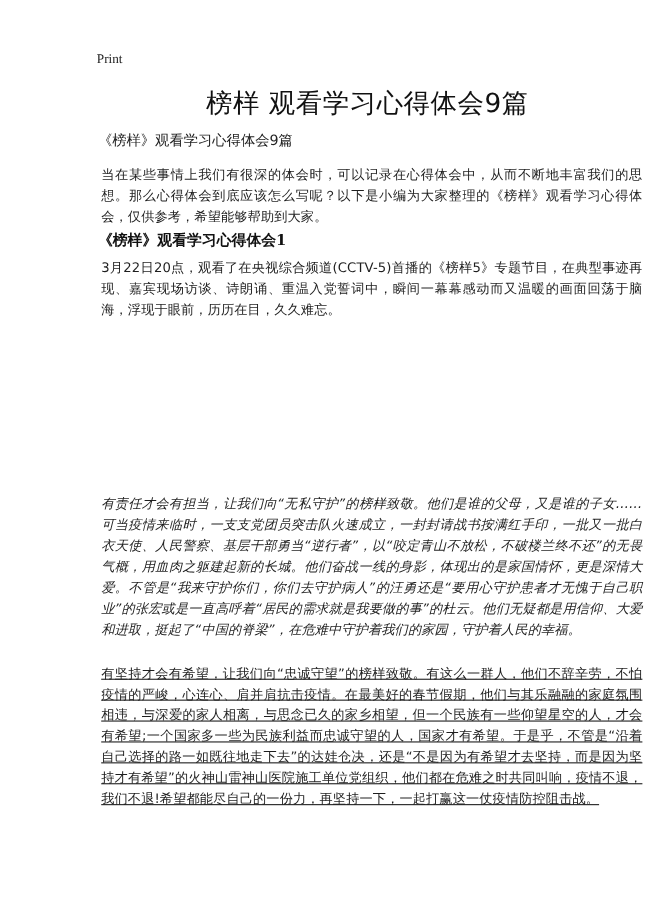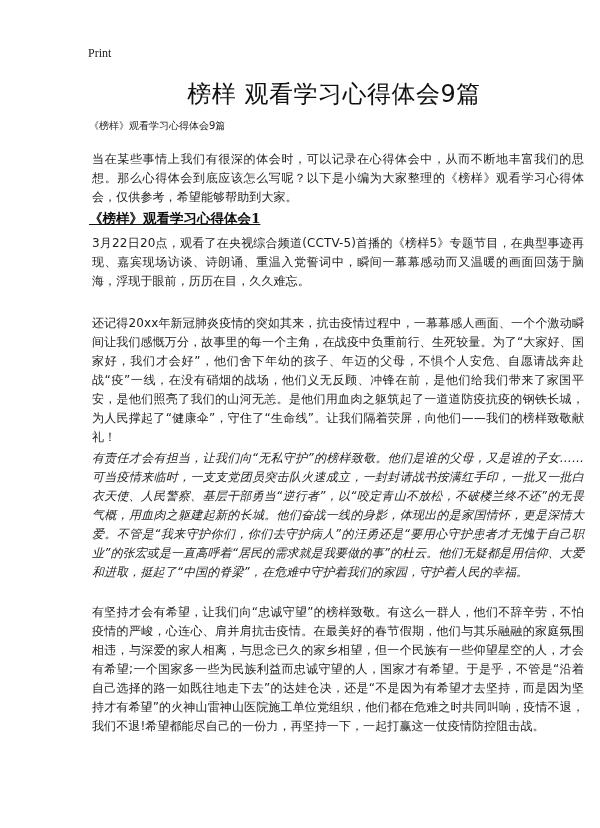--- a/index.html
+++ b/index.html
@@ -10,46 +10,45 @@
   .page { position: absolute; left: 0; top: 0; width: 600px; height: 652px; margin-left: 34px; }
   .print-label {
     position: absolute; left: 54px; top: 46px;
     font-family: "Liberation Serif", serif; font-size: 12px; color: #222;
   }
   .title {
     position: absolute; left: 0; width: 600px; top: 78px; text-align: center;
     font-size: 24px; font-weight: normal; color: #111; margin: 0; letter-spacing: 0.5px;
   }
   .subtitle {
-    position: absolute; left: 55px; top: 119px; font-size: 10px; color: #222; margin: 0;
+    position: absolute; left: 55px; top: 119px; font-size: 13px; color: #222; margin: 0;
   }
   .para {
     position: absolute; left: 58px; width: 492px; margin: 0;
     font-size: 12px; line-height: 19px; color: #1e1e1e;
     text-align: justify; letter-spacing: 0.1px;
   }
   .section-heading {
     position: absolute; left: 55px; top: 210px; margin: 0;
-    font-family: "DejaVu Serif", serif; font-size: 13.5px; font-weight: bold; color: #111; text-decoration: underline;
+    font-family: "DejaVu Serif", serif; font-size: 13.5px; font-weight: bold; color: #111;
   }
 </style>
 </head>
 <body>
 
 <div class="page">
   <div class="print-label">Print</div>
 
   <h1 class="title">榜样  观看学习心得体会9篇</h1>
 
   <p class="subtitle">《榜样》观看学习心得体会9篇</p>
 
   <p class="para" style="top:150px;">当在某些事情上我们有很深的体会时，可以记录在心得体会中，从而不断地丰富我们的思想。那么心得体会到底应该怎么写呢？以下是小编为大家整理的《榜样》观看学习心得体会，仅供参考，希望能够帮助到大家。</p>
 
   <h2 class="section-heading">《榜样》观看学习心得体会1</h2>
 
   <p class="para" style="top:234px;">3月22日20点，观看了在央视综合频道(CCTV-5)首播的《榜样5》专题节目，在典型事迹再现、嘉宾现场访谈、诗朗诵、重温入党誓词中，瞬间一幕幕感动而又温暖的画面回荡于脑海，浮现于眼前，历历在目，久久难忘。</p>
 
-  <p class="para" style="top:314px;">还记得20xx年新冠肺炎疫情的突如其来，抗击疫情过程中，一幕幕感人画面、一个个激动瞬间让我们感慨万分，故事里的每一个主角，在战疫中负重前行、生死较量。为了“大家好、国家好，我们才会好”，他们舍下年幼的孩子、年迈的父母，不惧个人安危、自愿请战奔赴战“疫”一线，在没有硝烟的战场，他们义无反顾、冲锋在前，是他们给我们带来了家国平安，是他们照亮了我们的山河无恙。是他们用血肉之躯筑起了一道道防疫抗疫的钢铁长城，为人民撑起了“健康伞”，守住了“生命线”。让我们隔着荧屏，向他们——我们的榜样致敬献礼！</p>
 
   <p class="para" style="top:449px;font-style:italic;">有责任才会有担当，让我们向“无私守护”的榜样致敬。他们是谁的父母，又是谁的子女……可当疫情来临时，一支支党团员突击队火速成立，一封封请战书按满红手印，一批又一批白衣天使、人民警察、基层干部勇当“逆行者”，以“咬定青山不放松，不破楼兰终不还”的无畏气概，用血肉之躯建起新的长城。他们奋战一线的身影，体现出的是家国情怀，更是深情大爱。不管是“我来守护你们，你们去守护病人”的汪勇还是“要用心守护患者才无愧于自己职业”的张宏或是一直高呼着“居民的需求就是我要做的事”的杜云。他们无疑都是用信仰、大爱和进取，挺起了“中国的脊梁”，在危难中守护着我们的家园，守护着人民的幸福。</p>
 
-  <p class="para" style="top:603px;">有坚持才会有希望，让我们向“忠诚守望”的榜样致敬。有这么一群人，他们不辞辛劳，不怕疫情的严峻，心连心、肩并肩抗击疫情。在最美好的春节假期，他们与其乐融融的家庭氛围相违，与深爱的家人相离，与思念已久的家乡相望，但一个民族有一些仰望星空的人，才会有希望;一个国家多一些为民族利益而忠诚守望的人，国家才有希望。于是乎，不管是“沿着自己选择的路一如既往地走下去”的达娃仓决，还是“不是因为有希望才去坚持，而是因为坚持才有希望”的火神山雷神山医院施工单位党组织，他们都在危难之时共同叫响，疫情不退，我们不退!希望都能尽自己的一份力，再坚持一下，一起打赢这一仗疫情防控阻击战。</p>
+  <p class="para" style="top:603px;text-decoration:underline;">有坚持才会有希望，让我们向“忠诚守望”的榜样致敬。有这么一群人，他们不辞辛劳，不怕疫情的严峻，心连心、肩并肩抗击疫情。在最美好的春节假期，他们与其乐融融的家庭氛围相违，与深爱的家人相离，与思念已久的家乡相望，但一个民族有一些仰望星空的人，才会有希望;一个国家多一些为民族利益而忠诚守望的人，国家才有希望。于是乎，不管是“沿着自己选择的路一如既往地走下去”的达娃仓决，还是“不是因为有希望才去坚持，而是因为坚持才有希望”的火神山雷神山医院施工单位党组织，他们都在危难之时共同叫响，疫情不退，我们不退!希望都能尽自己的一份力，再坚持一下，一起打赢这一仗疫情防控阻击战。</p>
 </div>
 
 </body></html>

